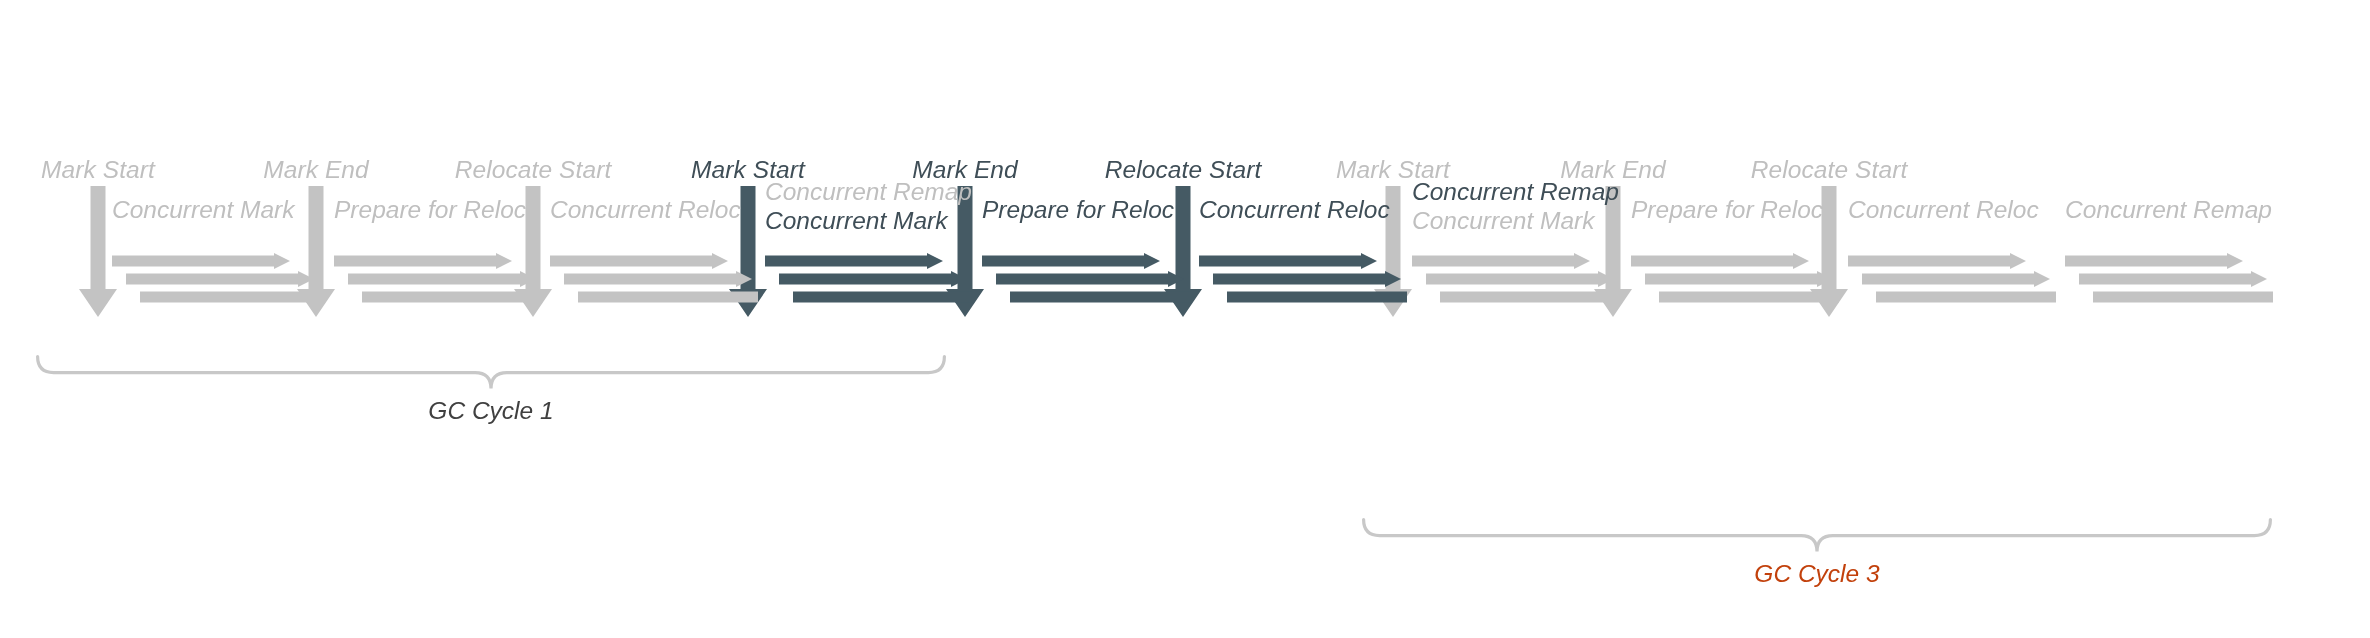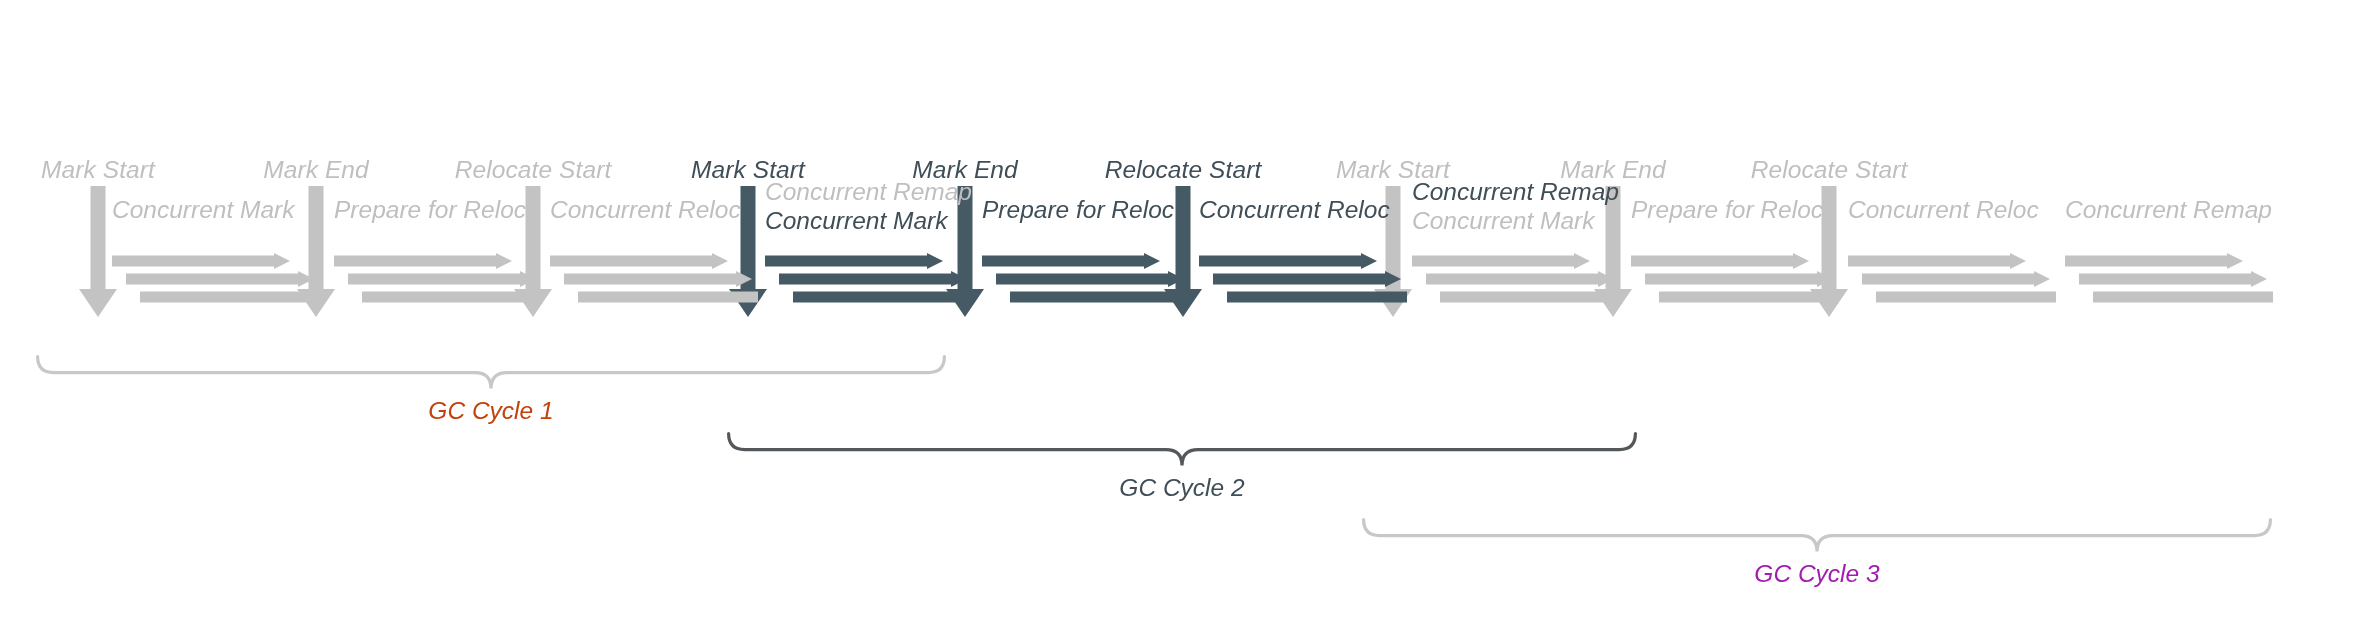--- a/index.html
+++ b/index.html
@@ -213,27 +213,21 @@
       <svg width="208" height="52" viewBox="0 0 208 52" style="display: block;">
         <path d="M0,2.5 L162,2.5 L162,0 L178,8 L162,16 L162,13.5 L0,13.5 Z" fill="#c3c3c3"></path>
         <path d="M14,20.5 L186,20.5 L186,18 L202,26 L186,34 L186,31.5 L14,31.5 Z" fill="#c3c3c3"></path>
         <path d="M28,38.5 L208,38.5 L208,36 L224,44 L208,52 L208,49.5 L28,49.5 Z" fill="#c3c3c3"></path>
       </svg>
     </div>
     <div class="bracket" style="left: 36px; top: 355px; width: 910px; height: 34px;">
       <svg width="910" height="34" viewBox="0 0 910 34" style="display: block;">
         <path d="M1.6,1.6 Q1.6,17.6 17.6,17.6 L439,17.6 Q455,17.6 455,33.6 Q455,17.6 471,17.6 L892.4,17.6 Q908.4,17.6 908.4,1.6" fill="none" stroke="#c8c8c8" stroke-width="3.2" stroke-linecap="round"></path>
       </svg>
-      <div class="br-label" style="color: #c2410c;">GC Cycle 1</div>
-    </div>
-    <div class="bracket" style="left: 727px; top: 432px; width: 910px; height: 34px;">
-      <svg width="910" height="34" viewBox="0 0 910 34" style="display: block;">
-        <path d="M1.6,1.6 Q1.6,17.6 17.6,17.6 L439,17.6 Q455,17.6 455,33.6 Q455,17.6 471,17.6 L892.4,17.6 Q908.4,17.6 908.4,1.6" fill="none" stroke="#55585a" stroke-width="3.2" stroke-linecap="round"></path>
-      </svg>
-      <div class="br-label" style="color: rgb(63, 78, 87);">GC Cycle 2</div>
+      <div class="br-label" style="color: #404040;">GC Cycle 1</div>
     </div>
     <div class="bracket" style="left: 1362px; top: 518px; width: 910px; height: 34px;">
       <svg width="910" height="34" viewBox="0 0 910 34" style="display: block;">
         <path d="M1.6,1.6 Q1.6,17.6 17.6,17.6 L439,17.6 Q455,17.6 455,33.6 Q455,17.6 471,17.6 L892.4,17.6 Q908.4,17.6 908.4,1.6" fill="none" stroke="#c8c8c8" stroke-width="3.2" stroke-linecap="round"></path>
       </svg>
-      <div class="br-label" style="color: #a21caf;">GC Cycle 3</div>
+      <div class="br-label" style="color: #c2410c;">GC Cycle 3</div>
     </div>
   </div>
 
 </body></html>

